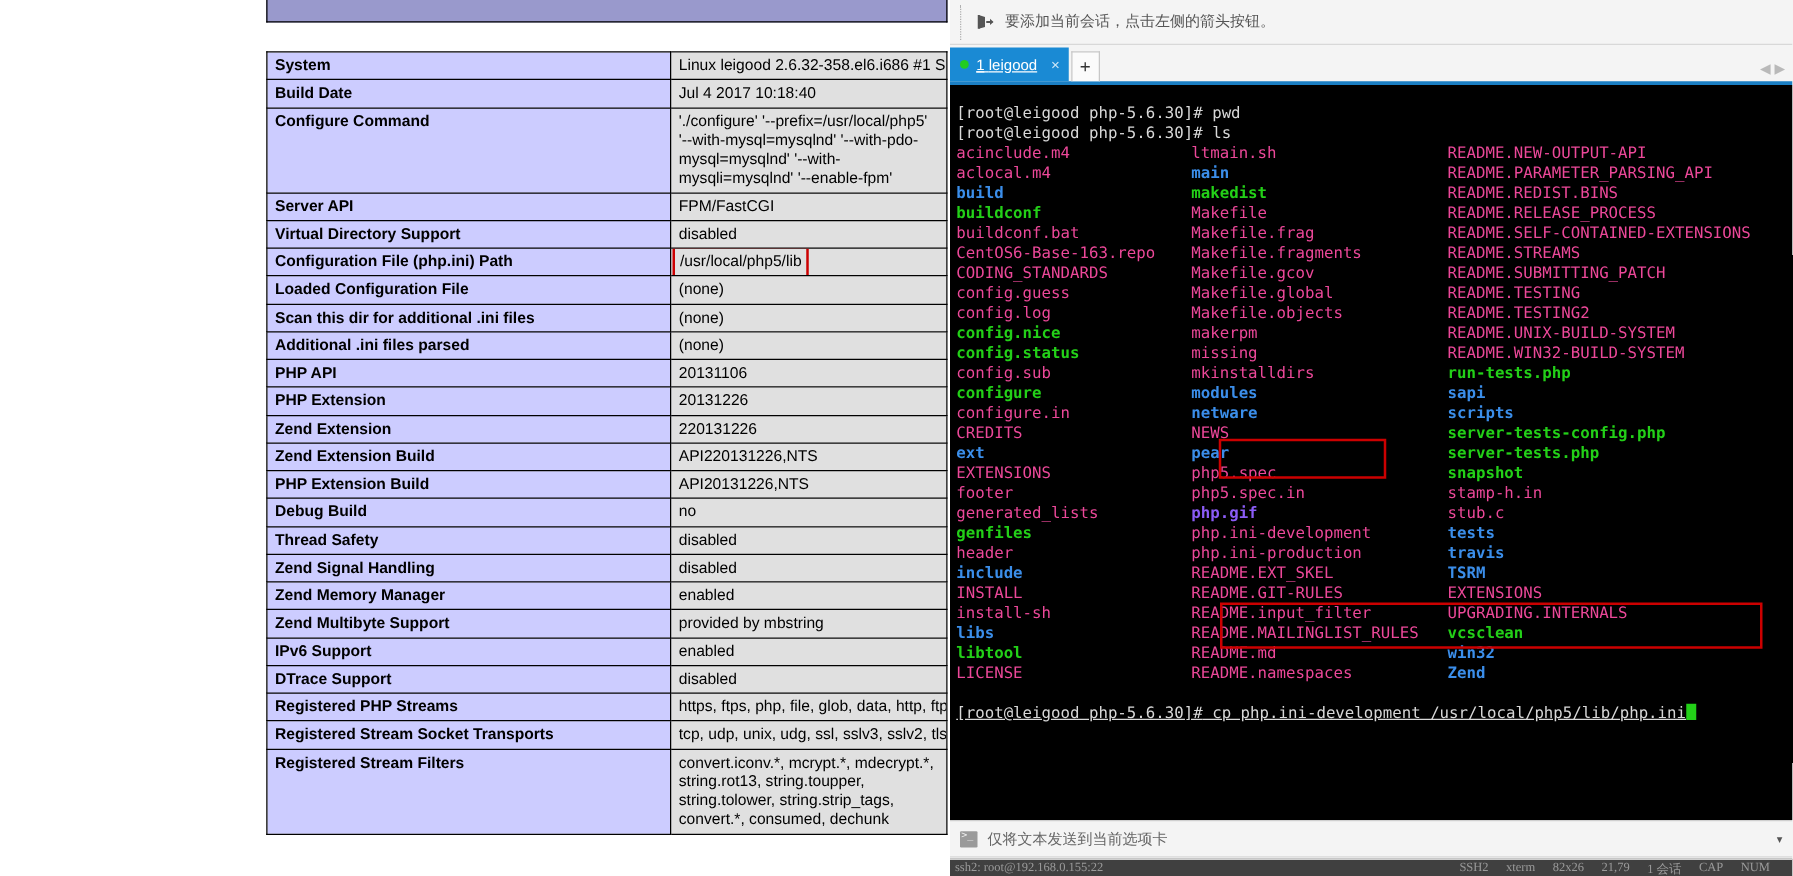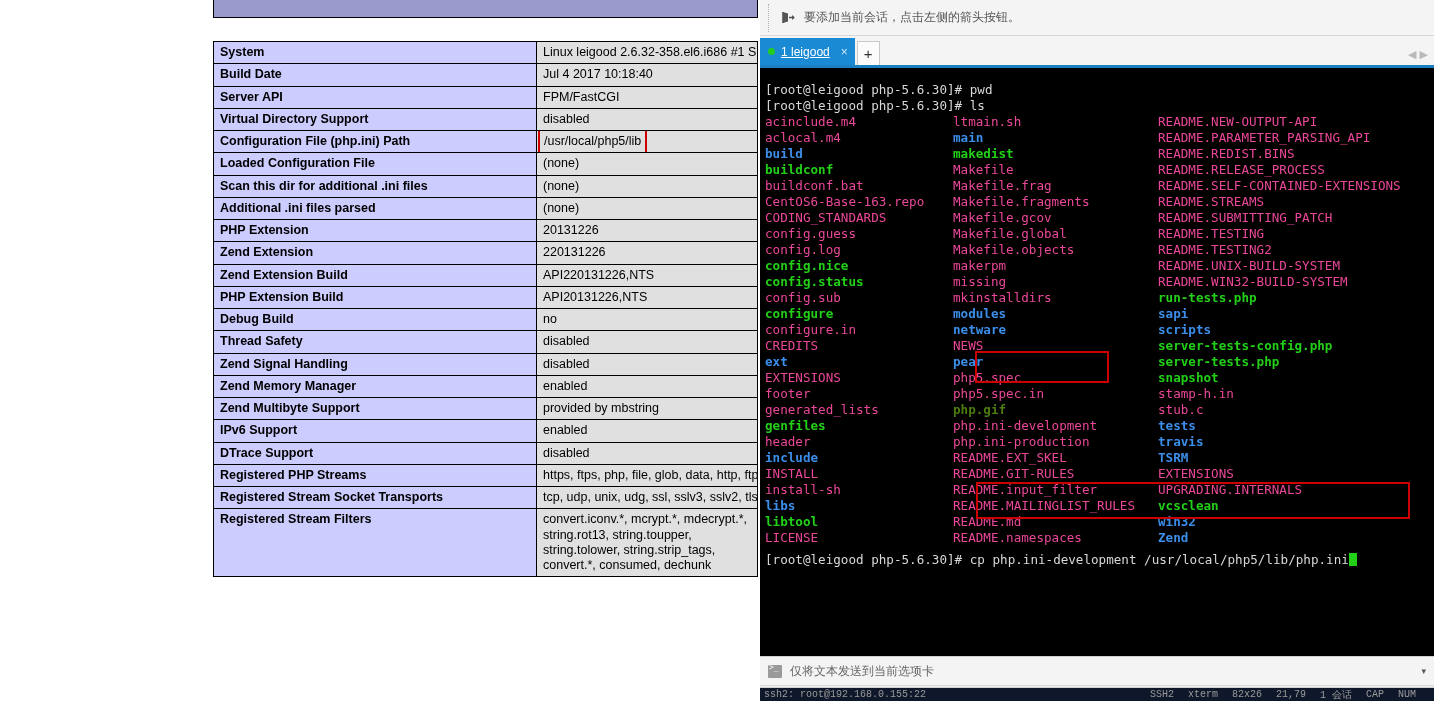--- a/index.html
+++ b/index.html
@@ -141,21 +141,21 @@
   .term-cols{position:relative;}
   .tcol{
     position:absolute;top:0;
   }
   .tcol.c1{left:0px;}
   .tcol.c2{left:188px;}
   .tcol.c3{left:393px;}
   .f-white{color:#ec4899;}
   .f-blue{color:#3b8eea;font-weight:bold;}
   .f-green{color:#23d018;font-weight:bold;}
-  .f-magenta{color:#4d7c0f;font-weight:bold;}
+  .f-magenta{color:#8b5cf6;font-weight:bold;}
 
   .term-cursor{
     display:inline-block;
     width:8px;height:13px;
     background:#23d018;
     vertical-align:-2px;
   }
 
   
   .ann-rect{
@@ -187,25 +187,25 @@
   #crt-sendbar .send-text{
     font-size:12px;color:#666666;
     font-family:"DejaVu Sans", sans-serif;
   }
   #crt-sendbar .caret{
     margin-left:auto;font-size:9px;color:#555;cursor:pointer;
   }
 
   #crt-statusbar{
     position:absolute;left:0;top:687px;width:674px;height:14px;
-    background:#0f172a;
+    background:#404040;
     border-top:1px solid #d0d0d0;
     display:flex;align-items:center;
     font-size:10px;color:#9a9a9a;
-    font-family:Liberation Mono, monospace;
+    font-family:Liberation Serif, serif;
     overflow:hidden;
     box-sizing:border-box;
     padding:0 4px;
   }
   #crt-statusbar .sb{margin-right:14px;white-space:nowrap;}
   #crt-statusbar .sb.conn{width:215px;margin-right:0;}
   #crt-statusbar .spacer{flex:1;}
 </style>
 </head>
 <body>
@@ -216,20 +216,24 @@
     <tbody id="phpinfo-body">
         <tr>
           <td class="k">System</td>
           <td class="v">Linux leigood 2.6.32-358.el6.i686 #1 SM</td>
         </tr>
         <tr>
           <td class="k">Build Date</td>
           <td class="v">Jul 4 2017 10:18:40</td>
         </tr>
         <tr>
+          <td class="k">Configure Command</td>
+          <td class="v wrap">'./configure' '--prefix=/usr/local/php5' '--with-mysql=mysqlnd' '--with-pdo-mysql=mysqlnd' '--with-mysqli=mysqlnd' '--enable-fpm'</td>
+        </tr>
+        <tr>
           <td class="k">Server API</td>
           <td class="v">FPM/FastCGI</td>
         </tr>
         <tr>
           <td class="k">Virtual Directory Support</td>
           <td class="v">disabled</td>
         </tr>
         <tr>
           <td class="k">Configuration File (php.ini) Path</td>
           <td class="v"><span class="hl-box">/usr/local/php5/lib</span></td>
@@ -238,20 +242,24 @@
           <td class="k">Loaded Configuration File</td>
           <td class="v">(none)</td>
         </tr>
         <tr>
           <td class="k">Scan this dir for additional .ini files</td>
           <td class="v">(none)</td>
         </tr>
         <tr>
           <td class="k">Additional .ini files parsed</td>
           <td class="v">(none)</td>
+        </tr>
+        <tr>
+          <td class="k">PHP API</td>
+          <td class="v">20131106</td>
         </tr>
         <tr>
           <td class="k">PHP Extension</td>
           <td class="v">20131226</td>
         </tr>
         <tr>
           <td class="k">Zend Extension</td>
           <td class="v">220131226</td>
         </tr>
         <tr>
@@ -421,21 +429,21 @@
           <div class="term-line f-blue">travis</div>
           <div class="term-line f-blue">TSRM</div>
           <div class="term-line f-white">EXTENSIONS</div>
           <div class="term-line f-white">UPGRADING.INTERNALS</div>
           <div class="term-line f-green">vcsclean</div>
           <div class="term-line f-blue">win32</div>
           <div class="term-line f-blue">Zend</div>
         </div>
     </div>
 
-    <div class="term-line" style="margin-top:6px;"><span>[root@leigood php-5.6.30]#</span><span> cp php.ini-development /usr/local/php5/lib/php.ini</span><span class="term-cursor"></span></div>
+    <div class="term-line" style="margin-top:16px;text-decoration:underline;"><span>[root@leigood php-5.6.30]#</span><span> cp php.ini-development /usr/local/php5/lib/php.ini</span><span class="term-cursor"></span></div>
 
   </div>
 
   <div class="ann-rect" style="left:215px;top:351px;width:130px;height:28px;"></div>
   <div class="ann-rect" style="left:216px;top:482px;width:430px;height:33px;"></div>
 
   <div id="crt-sendbar">
     <span class="send-icon"></span>
     <span class="send-text">仅将文本发送到当前选项卡</span>
     <span class="caret">▾</span>

